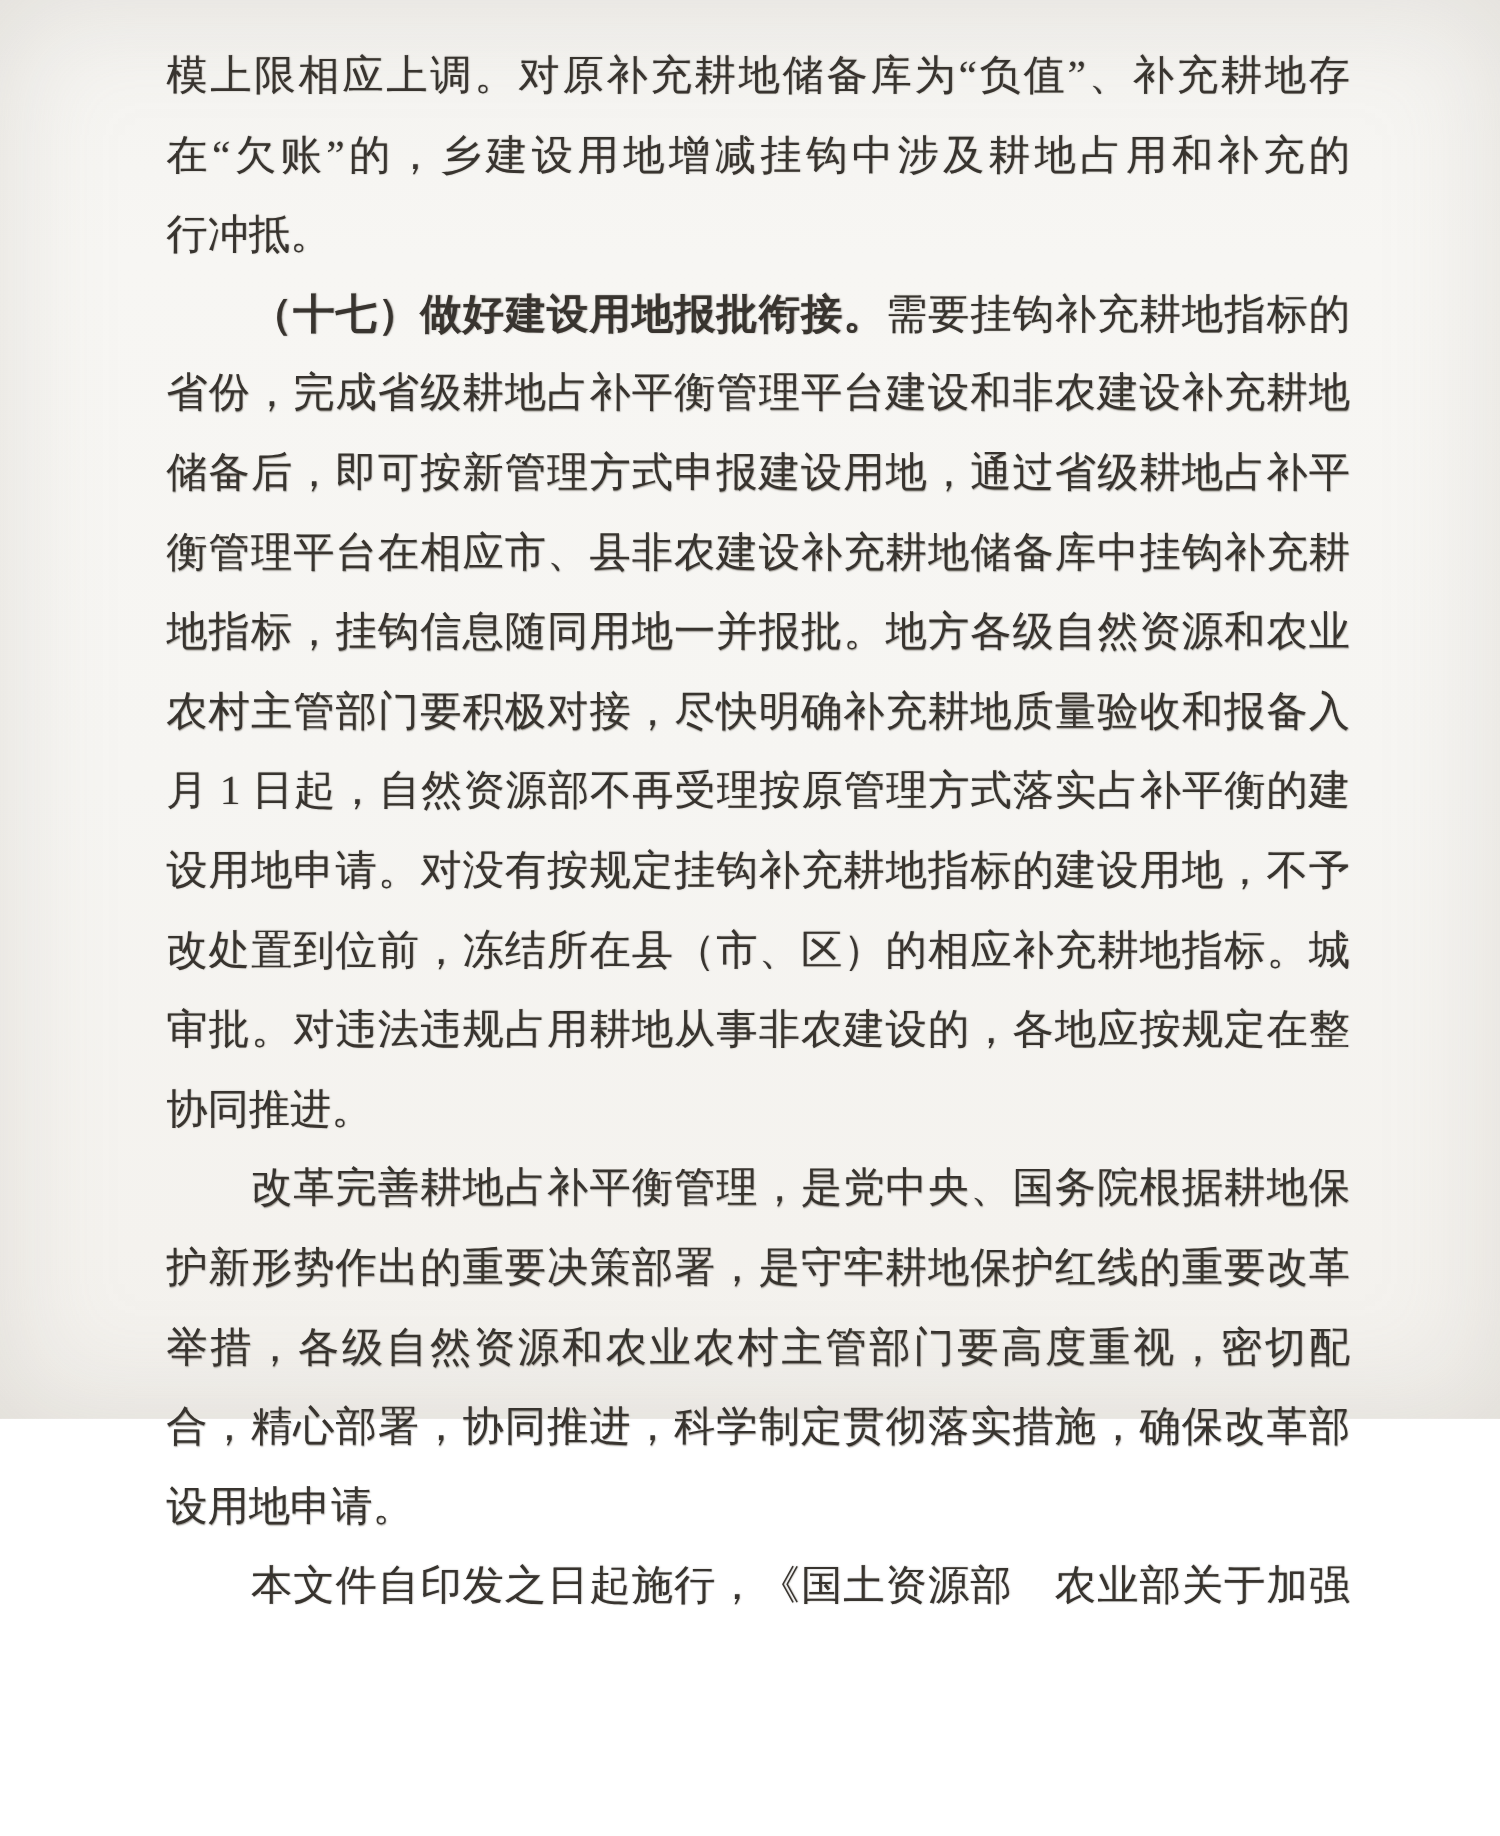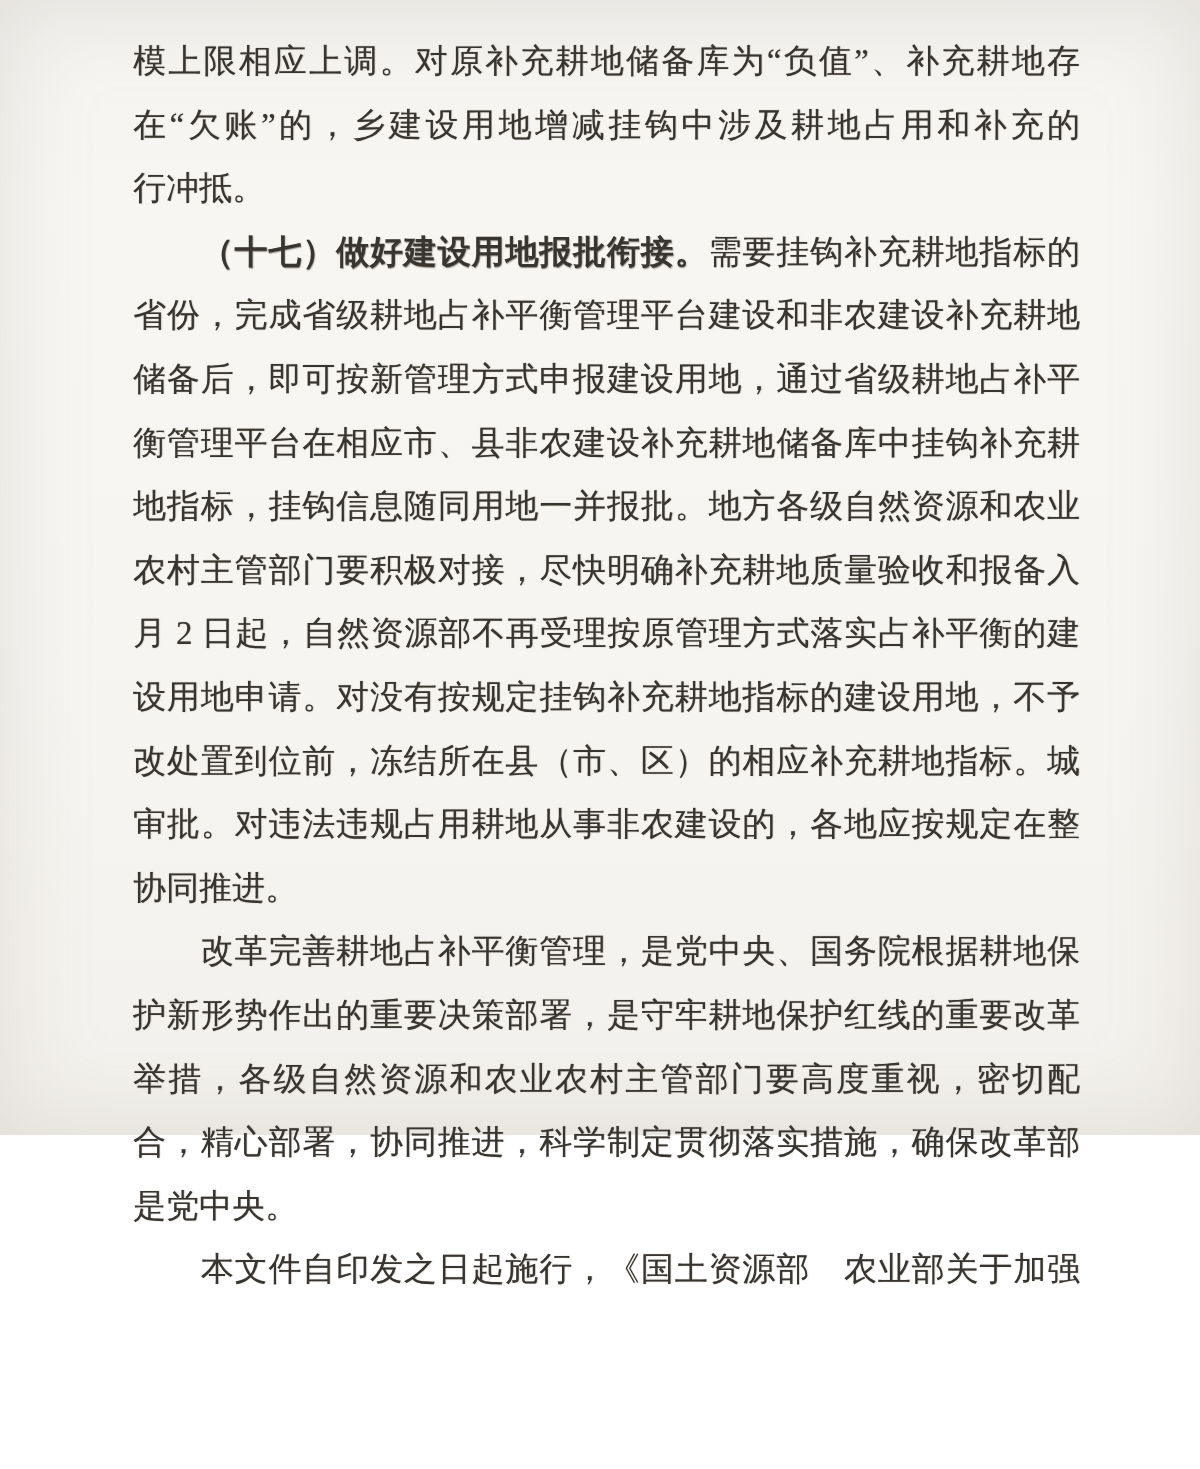--- a/index.html
+++ b/index.html
@@ -62,26 +62,26 @@
   <div class="doc-body">
       <div class="line jl"><span>模上限相应上调。对原补充耕地储备库为“负值”、补充耕地存</span></div>
       <div class="line jl"><span>在“欠账”的，乡建设用地增减挂钩中涉及耕地占用和补充的</span></div>
       <div class="line"><span>行冲抵。</span></div>
       <div class="line jl"><span>　　</span><span class="bold">（十七）做好建设用地报批衔接。</span><span>需要挂钩补充耕地指标的</span></div>
       <div class="line jl"><span>省份，完成省级耕地占补平衡管理平台建设和非农建设补充耕地</span></div>
       <div class="line jl"><span>储备后，即可按新管理方式申报建设用地，通过省级耕地占补平</span></div>
       <div class="line jl"><span>衡管理平台在相应市、县非农建设补充耕地储备库中挂钩补充耕</span></div>
       <div class="line jl"><span>地指标，挂钩信息随同用地一并报批。地方各级自然资源和农业</span></div>
       <div class="line jl"><span>农村主管部门要积极对接，尽快明确补充耕地质量验收和报备入</span></div>
-      <div class="line jl"><span>月 2 日起，自然资源部不再受理按原管理方式落实占补平衡的建</span></div>
+      <div class="line jl"><span>月 1 日起，自然资源部不再受理按原管理方式落实占补平衡的建</span></div>
       <div class="line jl"><span>设用地申请。对没有按规定挂钩补充耕地指标的建设用地，不予</span></div>
       <div class="line jl"><span>改处置到位前，冻结所在县（市、区）的相应补充耕地指标。城</span></div>
       <div class="line jl"><span>审批。对违法违规占用耕地从事非农建设的，各地应按规定在整</span></div>
       <div class="line"><span>协同推进。</span></div>
       <div class="line jl"><span>　　改革完善耕地占补平衡管理，是党中央、国务院根据耕地保</span></div>
       <div class="line jl"><span>护新形势作出的重要决策部署，是守牢耕地保护红线的重要改革</span></div>
       <div class="line jl"><span>举措，各级自然资源和农业农村主管部门要高度重视，密切配</span></div>
       <div class="line jl"><span>合，精心部署，协同推进，科学制定贯彻落实措施，确保改革部</span></div>
-      <div class="line"><span>是党中央。</span></div>
+      <div class="line"><span>设用地申请。</span></div>
       <div class="line jl"><span>　　本文件自印发之日起施行，《国土资源部　农业部关于加强占</span></div>
     </div>
   <div class="page-number">10</div>
 </div>
 
 </body></html>

